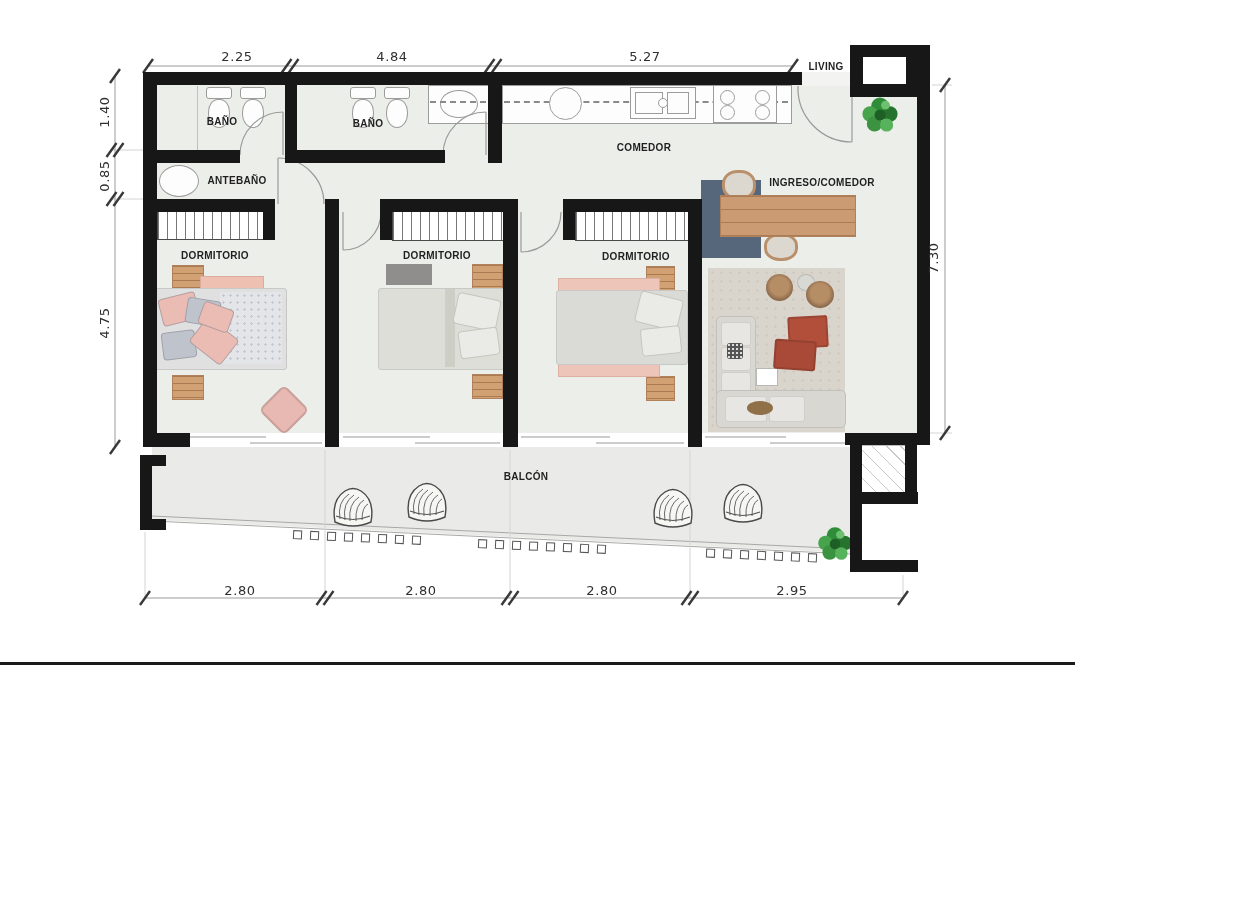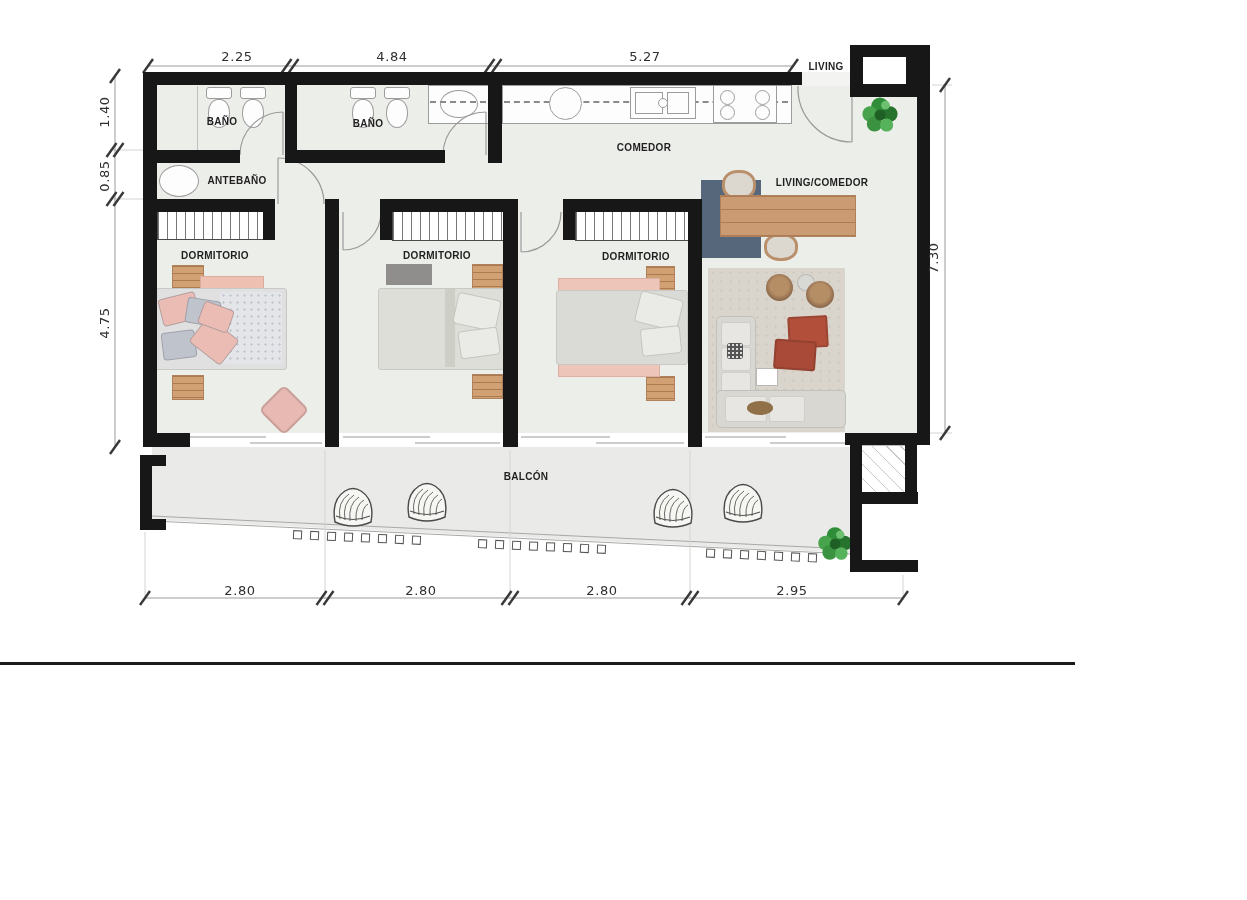--- a/index.html
+++ b/index.html
@@ -315,21 +315,21 @@
   <div class="wall" style="left:152px;top:455px;width:14px;height:11px"></div>
   <div class="wall" style="left:152px;top:519px;width:14px;height:11px"></div>
 
   <div class="room-label" style="left:222px;top:122px">BAÑO</div>
   <div class="room-label" style="left:368px;top:124px">BAÑO</div>
   <div class="room-label" style="left:237px;top:181px">ANTEBAÑO</div>
   <div class="room-label" style="left:215px;top:256px">DORMITORIO</div>
   <div class="room-label" style="left:437px;top:256px">DORMITORIO</div>
   <div class="room-label" style="left:636px;top:257px">DORMITORIO</div>
   <div class="room-label" style="left:644px;top:148px">COMEDOR</div>
-  <div class="room-label" style="left:822px;top:183px">LIVING/COMEDOR</div>
+  <div class="room-label" style="left:822px;top:183px">INGRESO/COMEDOR</div>
   <div class="room-label" style="left:526px;top:477px">BALCÓN</div>
   <div class="room-label" style="left:826px;top:67px">LIVING</div>
 
   <div class="dim" style="left:237px;top:56px">2.25</div>
   <div class="dim" style="left:392px;top:56px">4.84</div>
   <div class="dim" style="left:645px;top:56px">5.27</div>
   <div class="dim v" style="left:104px;top:112px">1.40</div>
   <div class="dim v" style="left:104px;top:176px">0.85</div>
   <div class="dim v" style="left:104px;top:323px">4.75</div>
   <div class="dim v" style="left:933px;top:258px">7.30</div>

